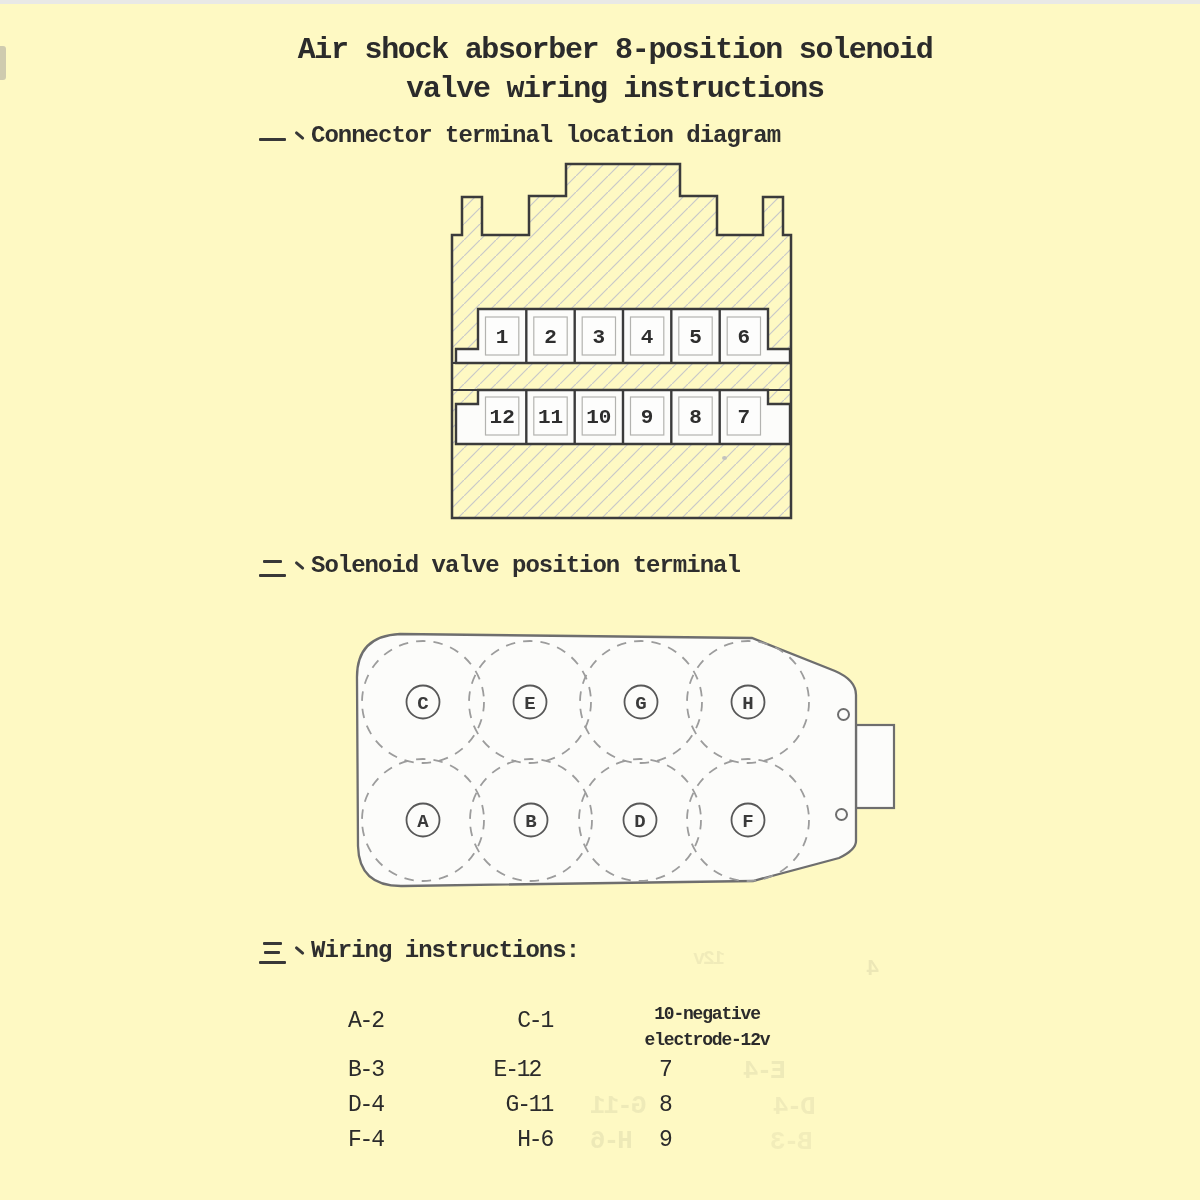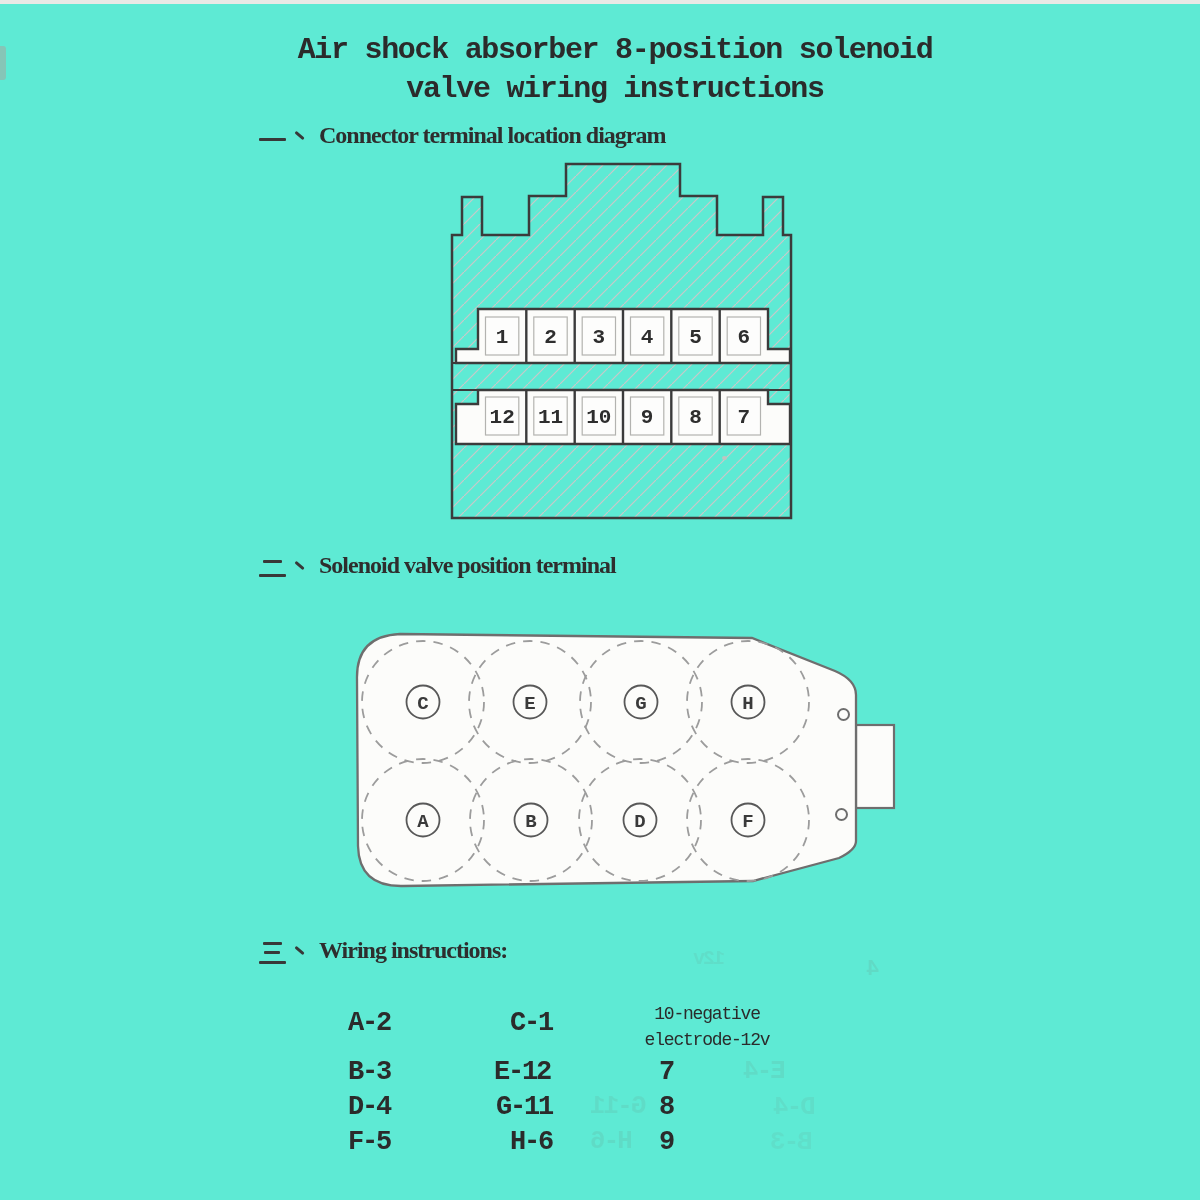--- a/index.html
+++ b/index.html
@@ -1,43 +1,43 @@
 <!DOCTYPE html>
 <html><head>
 <meta charset="utf-8">
 <style>
   html,body{margin:0;padding:0;background:#ffffff;}
-  .page{position:relative;width:1200px;height:1200px;background:#5eead4;overflow:hidden;
+  .page{position:relative;width:1200px;height:1200px;background:#fef9c3;overflow:hidden;
         font-family:"Liberation Mono","DejaVu Sans Mono",monospace;color:#2e2e2e;}
   .page::before{content:"";position:absolute;left:0;top:0;width:1200px;height:4px;background:#e9e9e6;}
 
   
   .title{position:absolute;left:15px;top:31px;width:1200px;text-align:center;
          font-weight:bold;font-size:30px;letter-spacing:-1.3px;line-height:39px;color:#2b2b2b;}
 
   
   .heading{position:absolute;height:34px;font-weight:bold;font-size:24px;letter-spacing:-1px;white-space:nowrap;}
-  .heading .htext{position:absolute;left:61px;top:0;font-family:Liberation Serif, serif;}
+  .heading .htext{position:absolute;left:53px;top:0;}
   .marker{position:absolute;left:0;top:3px;width:50px;height:26px;}
   .marker i{position:absolute;background:#383838;border-radius:1px;display:block;}
   .marker .sr{position:absolute;opacity:0;font-size:1px;overflow:hidden;width:1px;height:1px;}
   .m1 .bar3{left:1px;top:13px;width:27px;height:3px;}
   .m2 .bar1{left:5px;top:5px;width:19px;height:2.6px;}
   .m2 .bar3{left:1px;top:19px;width:27px;height:3px;}
   .m3 .bar1{left:5px;top:2px;width:19px;height:2.6px;}
   .m3 .bar2{left:6px;top:11px;width:16px;height:2.6px;}
   .m3 .bar3{left:1px;top:21px;width:27px;height:3px;}
   .comma{position:absolute;left:36px;top:9px;width:11px;height:3.2px;background:#383838;
          border-radius:2px;transform:rotate(40deg);}
 
   
-  .w{position:absolute;font-weight:bold;font-size:27px;letter-spacing:-2.2px;white-space:nowrap;color:#2b2b2b;}
+  .w{position:absolute;font-weight:normal;font-size:23px;letter-spacing:-2.2px;white-space:nowrap;color:#2b2b2b;}
   .wc2{width:62px;text-align:right;}
   .note{position:absolute;left:636px;top:1001px;width:142px;text-align:center;
-        font-weight:normal;font-size:18px;letter-spacing:-1.2px;line-height:26px;color:#2b2b2b;}
+        font-weight:bold;font-size:18px;letter-spacing:-1.2px;line-height:26px;color:#2b2b2b;}
 
   
   .ghost{position:absolute;font-weight:bold;color:#6e6e60;transform:scaleX(-1);
          filter:blur(0.7px);font-size:26px;letter-spacing:-2px;white-space:nowrap;}
 
   
   .speck{position:absolute;border-radius:50%;}
 
   svg{position:absolute;}
   svg text{font-family:"Liberation Mono","DejaVu Sans Mono",monospace;font-weight:bold;fill:#2e2e2e;}
@@ -167,24 +167,24 @@
         <i class="bar3"></i>
         <span class="comma"></span>
       <span class="sr">三、</span>
     </span>
     <span class="htext">Wiring instructions:</span>
   </div>
 
   <span class="w" style="left:348px;top:1008px;">A-2</span>
   <span class="w" style="left:348px;top:1057px;">B-3</span>
   <span class="w" style="left:348px;top:1092px;">D-4</span>
-  <span class="w" style="left:348px;top:1127px;">F-5</span>
+  <span class="w" style="left:348px;top:1127px;">F-4</span>
 
   <span class="w wc2" style="left:490px;top:1008px;">C-1</span>
-  <span class="w wc2" style="left:488px;top:1057px;">E-12</span>
+  <span class="w wc2" style="left:478px;top:1057px;">E-12</span>
   <span class="w wc2" style="left:490px;top:1092px;">G-11</span>
   <span class="w wc2" style="left:490px;top:1127px;">H-6</span>
 
   <div class="note">
     <div>10-negative</div>
     <div>electrode-12v</div>
   </div>
   <span class="w" style="left:659px;top:1057px;">7</span>
   <span class="w" style="left:659px;top:1092px;">8</span>
   <span class="w" style="left:659px;top:1127px;">9</span>

